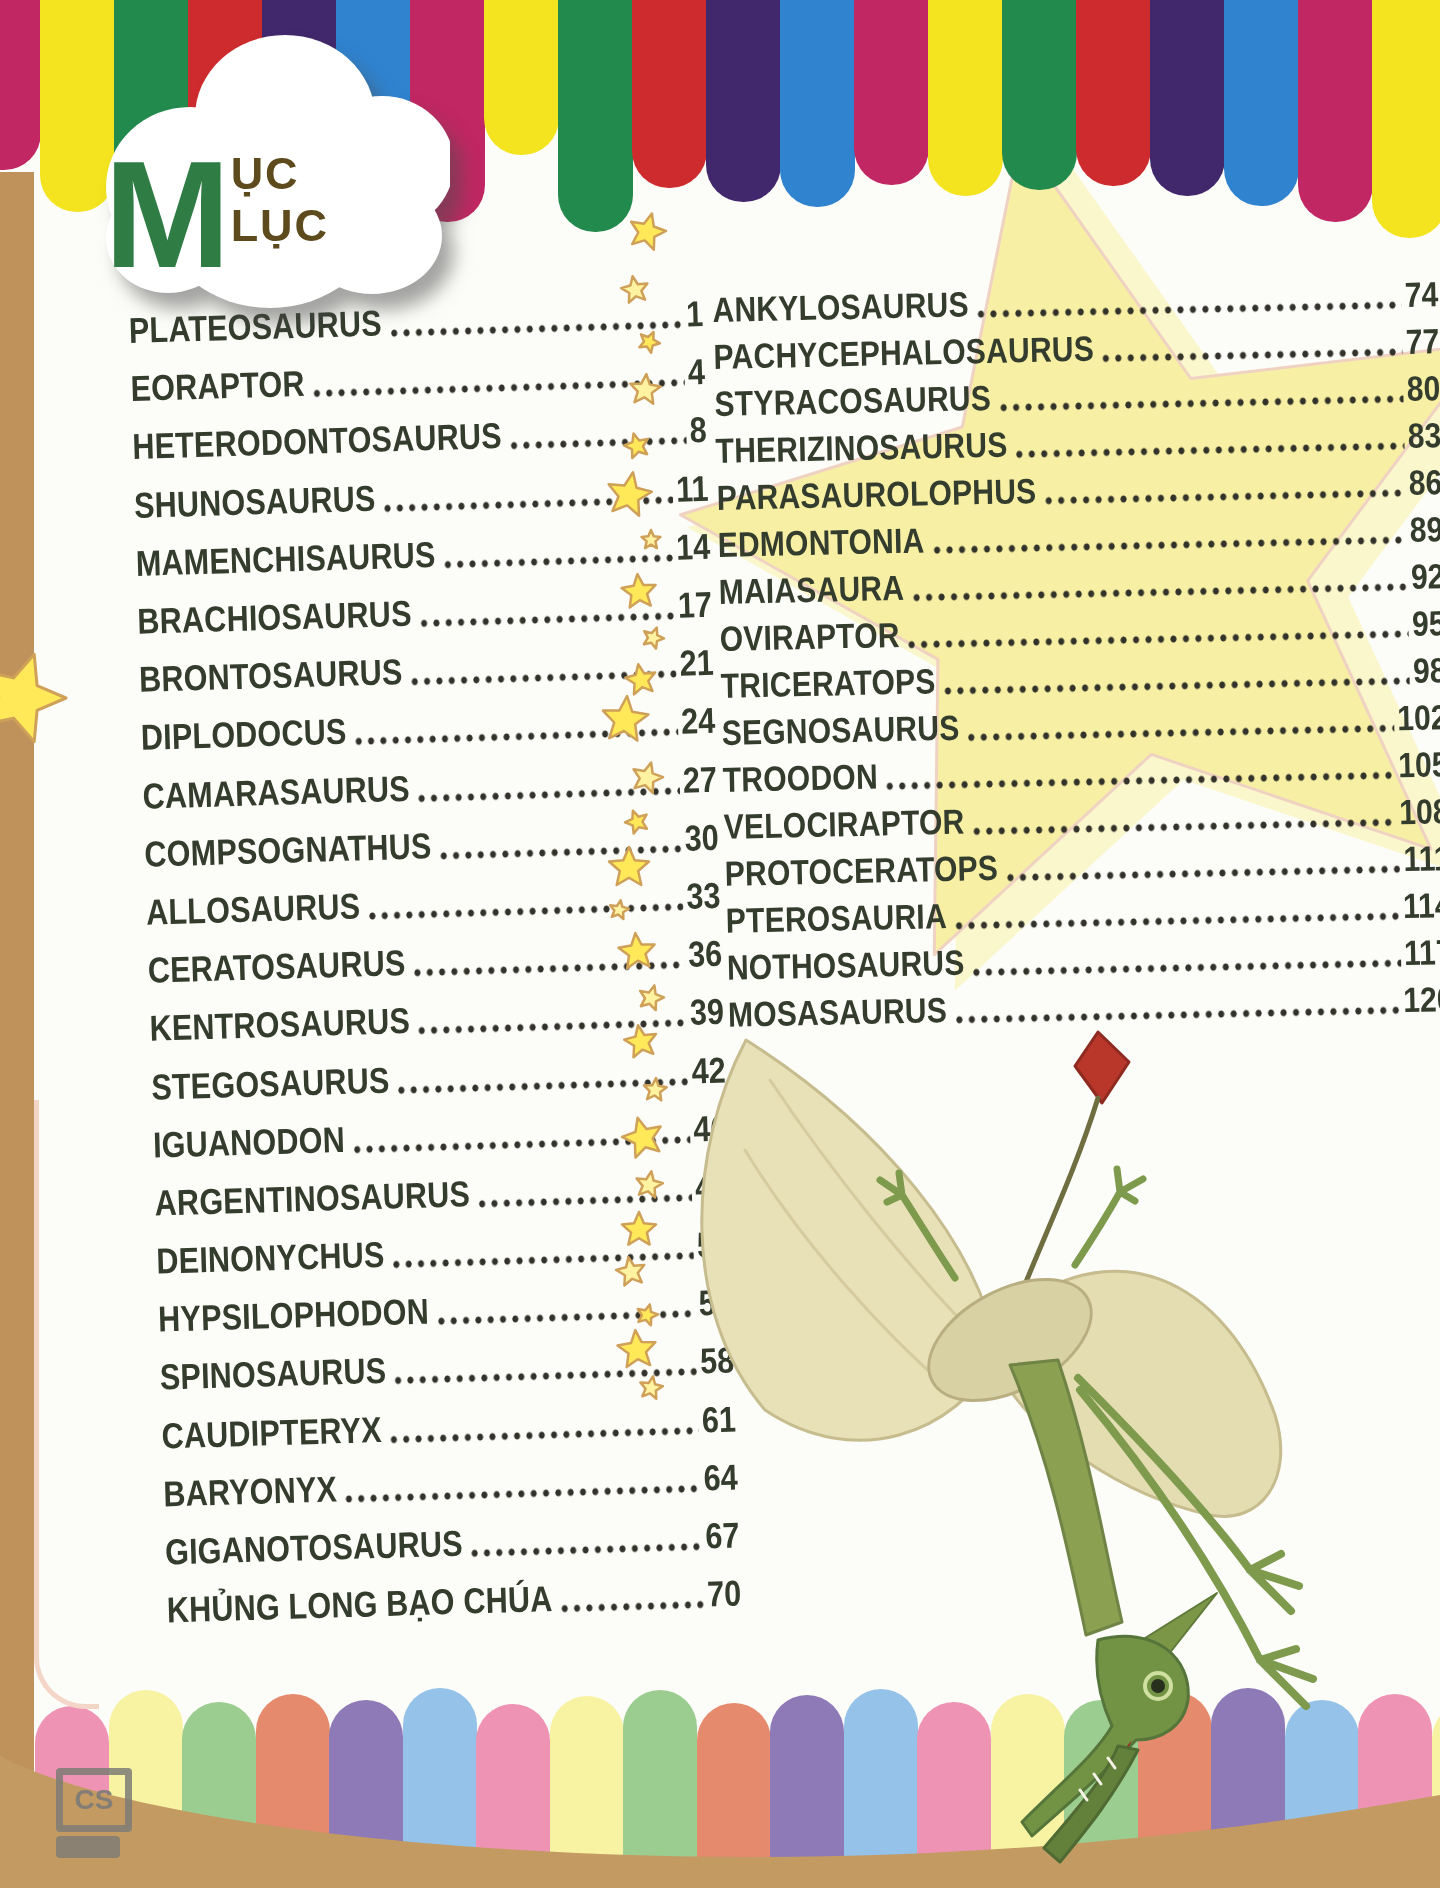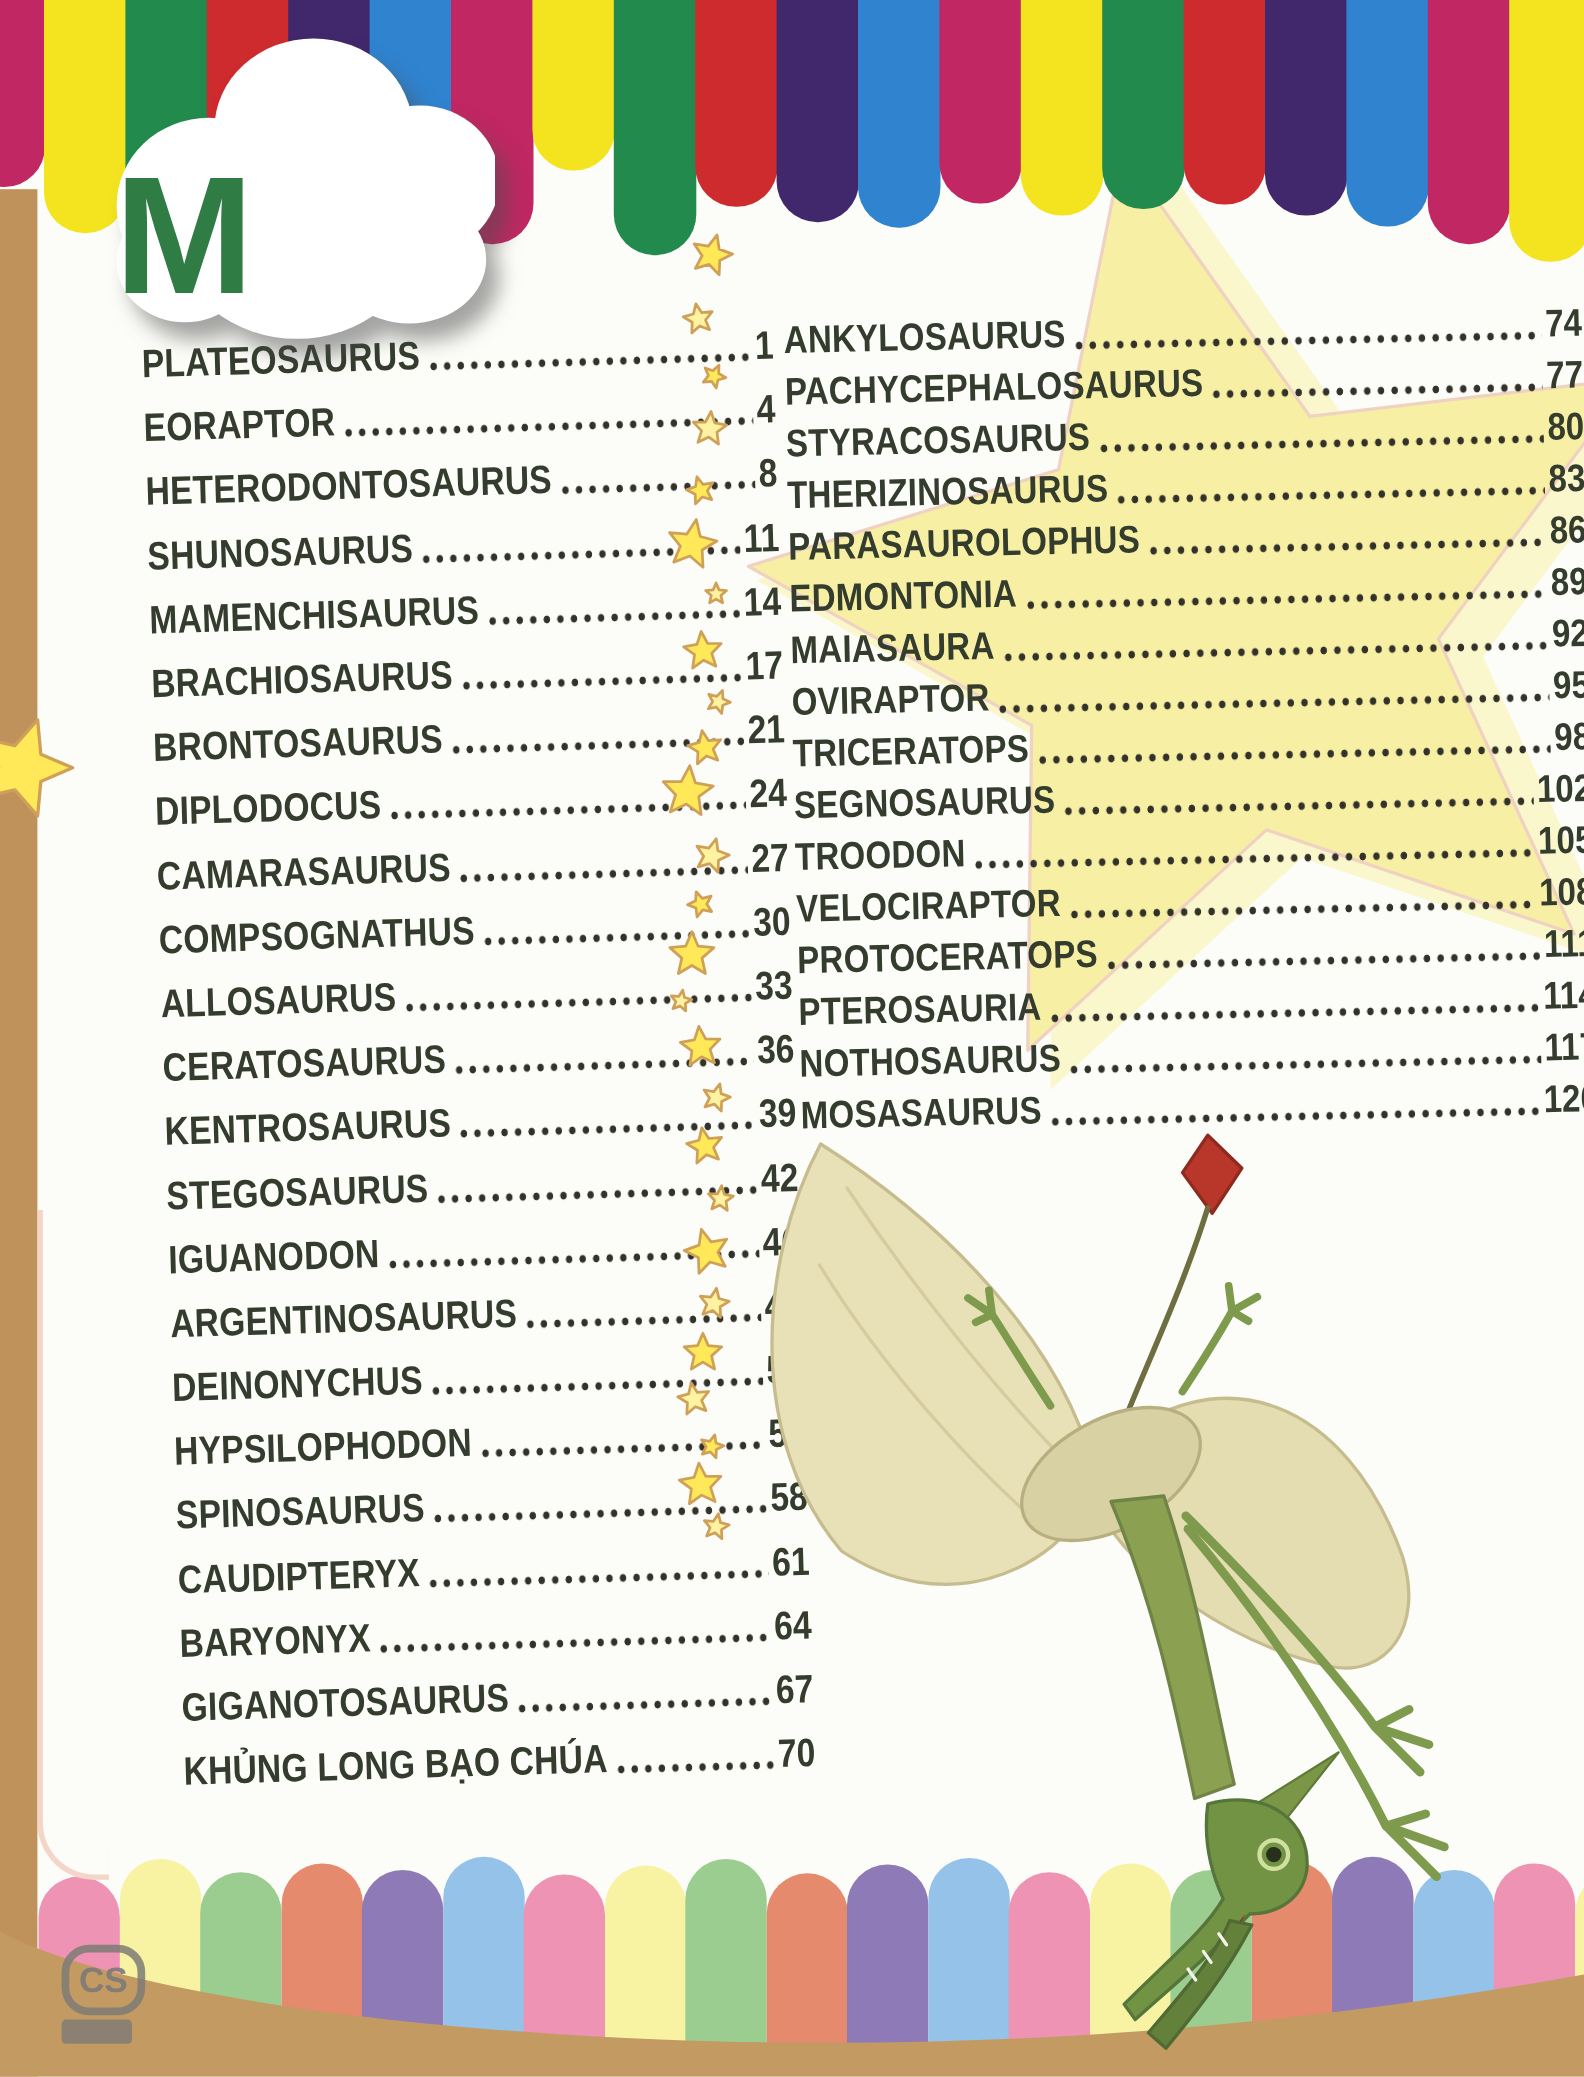--- a/index.html
+++ b/index.html
@@ -55,23 +55,23 @@
   .ptero{position:absolute;left:650px;top:1010px;z-index:9;pointer-events:none;}
   .table-bg{position:absolute;left:0;top:0;z-index:8;pointer-events:none;}
   .corner-border{
     position:absolute;left:34px;top:1100px;width:60px;height:604px;z-index:8;
     border-left:5px solid #f4d6c9;border-bottom:5px solid #f4d6c9;
     border-bottom-left-radius:52px;pointer-events:none;
   }
   
   .cs-wrap{position:absolute;left:56px;top:1768px;z-index:10;display:flex;align-items:flex-start;}
   .cs-badge{
-    width:62px;height:50px;border:7px solid rgba(125,123,118,.85);border-radius:25px;
+    width:62px;height:50px;border:7px solid rgba(125,123,118,.85);border-radius:4px;
     display:flex;align-items:center;justify-content:center;
-    font-weight:700;font-size:32px;color:rgba(125,123,118,.92);
+    font-weight:700;font-size:28px;color:rgba(125,123,118,.92);
   }
   .cs-tab{width:64px;height:22px;background:rgba(125,123,118,.8);border-radius:4px;margin-top:4px;}
   .cs-text{
     font-size:41px;color:rgba(142,139,132,.85);margin:8px 0 0 18px;letter-spacing:.5px;
   }
 </style>
 </head>
 <body>
 
 <div class="page"></div>
@@ -340,20 +340,21 @@
       <ellipse cx="215" cy="95" rx="90" ry="82"></ellipse>
       <ellipse cx="312" cy="142" rx="72" ry="68"></ellipse>
       <ellipse cx="200" cy="196" rx="108" ry="90"></ellipse>
       <ellipse cx="98" cy="216" rx="62" ry="55"></ellipse>
       <ellipse cx="302" cy="214" rx="70" ry="58"></ellipse>
     </g>
   </svg>
 </div>
 <div class="title">
   <span class="title-m">M</span>
+  <span class="title-rest">ỤC LỤC</span>
 </div>
 
 <div class="bottom-stripes" id="bottomStripes">
     <div class="stripe bottom" style="left: 35px; top: 1706px; width: 74px; height: 156px; background: rgb(238, 147, 180);"></div>
     <div class="stripe bottom" style="left: 108.5px; top: 1690px; width: 74px; height: 172px; background: rgb(248, 243, 163);"></div>
     <div class="stripe bottom" style="left: 182px; top: 1702px; width: 74px; height: 160px; background: rgb(156, 205, 144);"></div>
     <div class="stripe bottom" style="left: 255.5px; top: 1694px; width: 74px; height: 168px; background: rgb(229, 138, 109);"></div>
     <div class="stripe bottom" style="left: 329px; top: 1700px; width: 74px; height: 162px; background: rgb(141, 122, 182);"></div>
     <div class="stripe bottom" style="left: 402.5px; top: 1688px; width: 74px; height: 174px; background: rgb(148, 194, 232);"></div>
     <div class="stripe bottom" style="left: 476px; top: 1704px; width: 74px; height: 158px; background: rgb(238, 147, 180);"></div>

